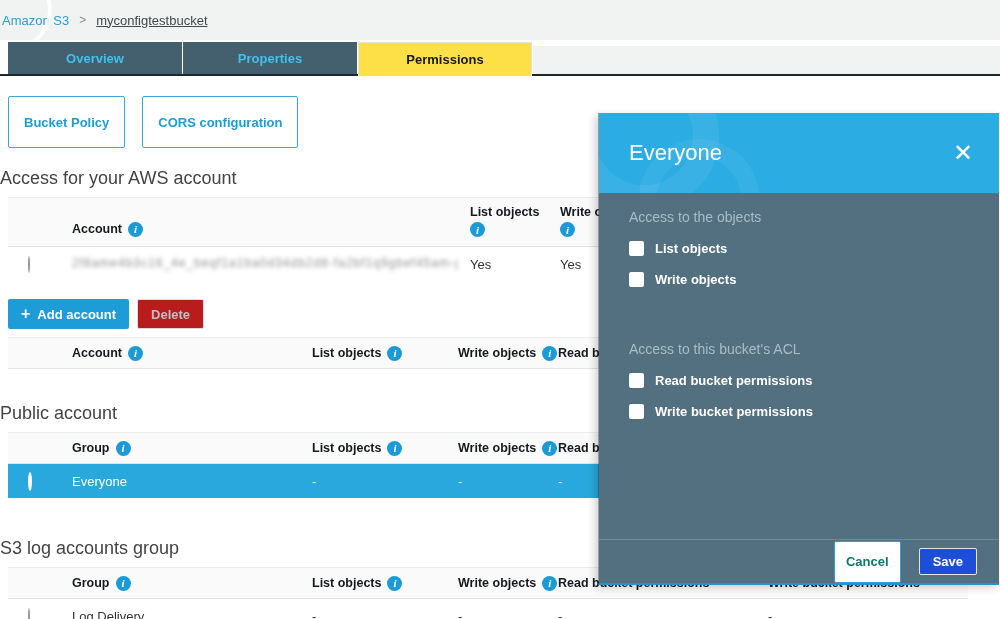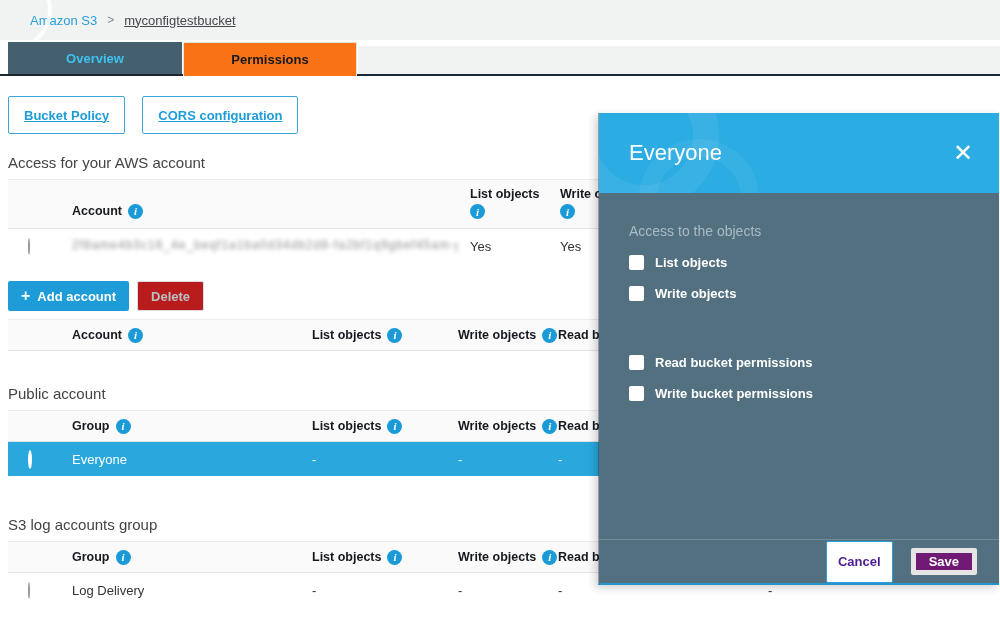--- a/index.html
+++ b/index.html
@@ -4,58 +4,58 @@
 <style>
   * { box-sizing: border-box; margin: 0; padding: 0; }
   html,body { width:1000px; height:619px; }
   body {
     position: relative; overflow: hidden; background: #fff;
     font-family: "Liberation Sans", sans-serif; color: #333;
   }
   
   .crumbbar {
     height: 40px; background: #f1f3f3; display: flex; align-items: center;
-    padding-left: 30px; position: relative; overflow: hidden; gap: 10px;
+    padding-left: 2px; position: relative; overflow: hidden; gap: 10px;
     font-size: 13px;
   }
   .crumb-swirl {
     position: absolute; left: -28px; top: -30px; width: 80px; height: 80px;
     border: 4px solid rgba(255,255,255,.8); border-radius: 50%;
   }
   .crumb-link { color: #2a9fd8; cursor: pointer; }
   .crumb-sep  { color: #82898f; font-size: 12px; }
   .crumb-cur  { color: #43484d; text-decoration: underline; }
   
   .tabbar {
     display: flex; align-items: flex-end; padding: 2px 0 0 8px;
     border-bottom: 2px solid #1b2732; height: 36px;
   }
   .tab {
     width: 174px; height: 32px; background: #44606e; color: #3fc1f0;
     font-size: 13px; font-weight: bold; display: flex; align-items: center;
     justify-content: center; margin-right: 1px; cursor: pointer;
   }
   .tab.active {
-    background: #f97316; color: #16191f; height: 34px; margin-bottom: -2px;
+    background: #fde047; color: #16191f; height: 34px; margin-bottom: -2px;
     border: 1px solid #e3e3e3; border-bottom: none;
   }
   .tab-filler { flex: 1; height: 28px; background: #f1f2f2; align-self: flex-end; }
   
   .acl-toolbar { display: flex; margin: 20px 0 0 8px; gap: 17px; }
   .btn { font-size: 13px; font-weight: bold; cursor: pointer; border-radius: 2px; }
   .btn-solid {
     background: #1d9cd8; color: #fff; border: 1px solid #1d9cd8;
     height: 38px; padding: 0 15px; display: inline-flex; align-items: center;
   }
   .btn-outline {
     background: #fff; color: #1d9cd8; border: 1px solid #3aa6da;
-    height: 38px; padding: 0 15px; display: inline-flex; align-items: center; text-decoration: underline;
-  }
-  
-  .section-title { font-size: 15px; font-weight: 400; color: #444; margin-left: 8px; }
+    height: 52px; padding: 0 15px; display: inline-flex; align-items: center;
+  }
+  
+  .section-title { font-size: 18px; font-weight: 400; color: #444; margin-left: 0; }
   .t-own   { margin-top: 20px; }
   .t-other { margin-top: 18px; }
   .t-pub   { margin-top: 34px; }
   .t-log   { margin-top: 40px; }
   .tbl { width: 960px; margin: 0 0 0 8px; }
   .thead {
     display: grid; background: #fafafa; border-top: 1px solid #ececec;
     border-bottom: 1px solid #e2e2e2; font-size: 12.5px; font-weight: bold;
     color: #16191f; margin-top: 8px;
   }
@@ -114,53 +114,54 @@
   .modal-swirl2 {
     position: absolute; left: 40px; top: 26px; width: 120px; height: 120px;
     border: 18px solid rgba(255,255,255,.06); border-radius: 50%;
     transform: rotate(35deg);
   }
   .modal-title { color: #fff; font-size: 22px; font-weight: 400; flex: 1; position: relative; }
   .modal-close {
     color: #fff; font-size: 24px; font-weight: 300; cursor: pointer;
     line-height: 1; position: relative;
   }
-  .modal-body { flex: 1; background: #537080; padding: 30px 30px; }
+  .modal-body { flex: 1; background: #537080; padding: 16px 30px; }
   .group-heading { color: #a9bcc4; font-size: 14px; margin-bottom: 16px; }
   .check-row { display: flex; align-items: center; gap: 11px; margin-bottom: 16px; cursor: pointer; }
   .checkbox { width: 15px; height: 15px; background: #fff; border-radius: 2px; flex: none; }
   .check-label { color: #fff; font-size: 13px; font-weight: bold; }
   .group-gap { height: 38px; }
   .modal-foot {
     flex: none; height: 44px; background: #537080;
     border-top: 1px solid rgba(255,255,255,.18);
     display: flex; align-items: center; justify-content: flex-end;
     gap: 18px; padding: 0 22px;
   }
   .btn-cancel {
-    background: #fff; color: #4c1d95; border: 1px solid #2ba0dc; height: 42px;
+    background: #fff; color: #0f766e; border: 1px solid #2ba0dc; height: 42px;
     padding: 0 11px; display: inline-flex; align-items: center;
   }
   .btn-save {
-    background: #701a75; color: #fff; border: 5px solid #e5e5e5; height: 27px;
+    background: #1d4ed8; color: #fff; border: 1px solid #e5e5e5; height: 27px;
     padding: 0 13px; display: inline-flex; align-items: center;
   }
 </style>
 </head>
 <body>
 
 <div class="crumbbar">
   <div class="crumb-swirl"></div>
   <span class="crumb-link">Amazon S3</span>
   <span class="crumb-sep">&gt;</span>
   <span class="crumb-cur">myconfigtestbucket</span>
 </div>
 
 <div class="tabbar">
   <div class="tab">Overview</div>
+  <div class="tab">Properties</div>
   <div class="tab active">Permissions</div>
   <div class="tab-filler"></div>
 </div>
 
 <div class="acl-toolbar">
   <div class="btn btn-outline">Bucket Policy</div>
   <div class="btn btn-outline">CORS configuration</div>
 </div>
 
 <div class="t-own">
@@ -304,20 +305,21 @@
     <div class="group-heading">Access to the objects</div>
     <div class="check-row">
       <span class="checkbox"></span>
       <span class="check-label">List objects</span>
     </div>
     <div class="check-row">
       <span class="checkbox"></span>
       <span class="check-label">Write objects</span>
     </div>
     <div class="group-gap"></div>
+    <div class="group-heading">Access to this bucket's ACL</div>
     <div class="check-row">
       <span class="checkbox"></span>
       <span class="check-label">Read bucket permissions</span>
     </div>
     <div class="check-row">
       <span class="checkbox"></span>
       <span class="check-label">Write bucket permissions</span>
     </div>
   </div>
   <div class="modal-foot">

